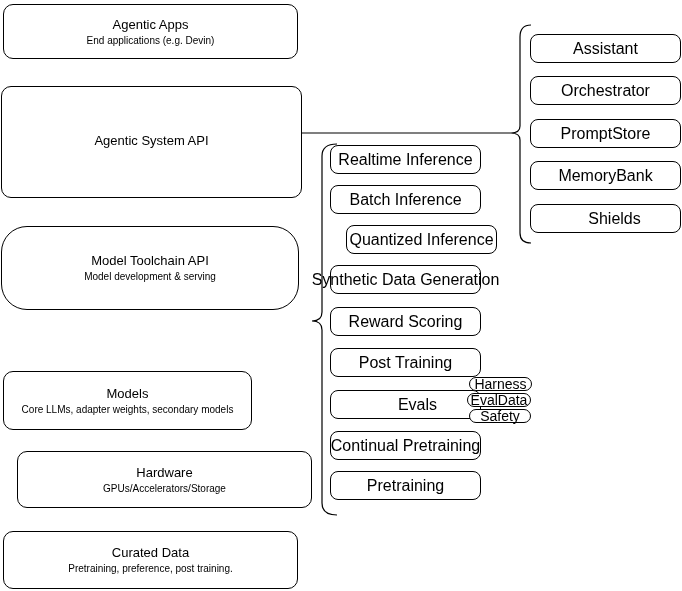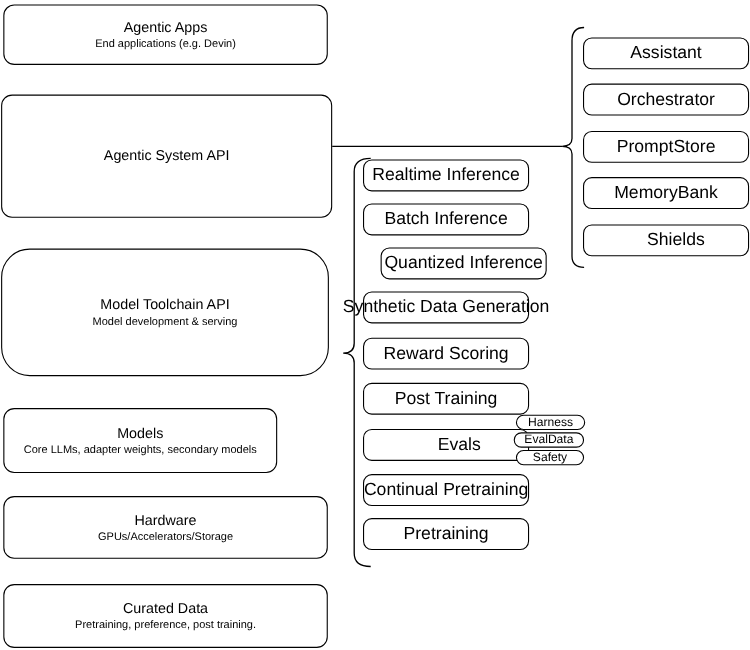--- a/index.html
+++ b/index.html
@@ -63,21 +63,21 @@
   }
   .pill {
     position: absolute;
     background: #ffffff;
     border: 1px solid #000000;
     border-radius: 8px;
     display: flex;
     align-items: center;
     justify-content: center;
     text-align: center;
-    font-size: 11px;
+    font-size: 14px;
     line-height: 12px;
     white-space: nowrap;
   }
 </style>
 </head>
 <body>
 
 <div class="canvas">
 
   <svg class="connector-layer" viewBox="0 0 682 591" fill="none" stroke="#000000" stroke-width="1.2">
@@ -88,31 +88,31 @@
 
   <div class="big-box" style="left:3px; top:4px; width:295px; height:55px; border-radius:10px;">
     <div class="title">Agentic Apps</div>
     <div class="sub">End applications (e.g. Devin)</div>
   </div>
 
   <div class="big-box" style="left:1px; top:86px; width:301px; height:112px; border-radius:10px;justify-content:center;">
     <div class="title">Agentic System API</div>
   </div>
 
-  <div class="big-box" style="left:1px; top:226px; width:298px; height:116px; border-radius:26px;">
+  <div class="big-box" style="left:1px; top:226px; width:298px; height:84px; border-radius:26px;">
     <div class="title">Model Toolchain API</div>
     <div class="sub">Model development &amp; serving</div>
   </div>
 
   <div class="big-box" style="left:3px; top:371px; width:249px; height:59px; border-radius:10px;">
     <div class="title">Models</div>
     <div class="sub">Core LLMs, adapter weights, secondary models</div>
   </div>
 
-  <div class="big-box" style="left:3px; top:451px; width:295px; height:57px; border-radius:10px;">
+  <div class="big-box" style="left:17px; top:451px; width:295px; height:57px; border-radius:10px;">
     <div class="title">Hardware</div>
     <div class="sub">GPUs/Accelerators/Storage</div>
   </div>
 
   <div class="big-box" style="left:3px; top:531px; width:295px; height:58px; border-radius:10px;">
     <div class="title">Curated Data</div>
     <div class="sub">Pretraining, preference, post training.</div>
   </div>
 
   <div class="small-box" style="top:145px;">Realtime Inference</div>

